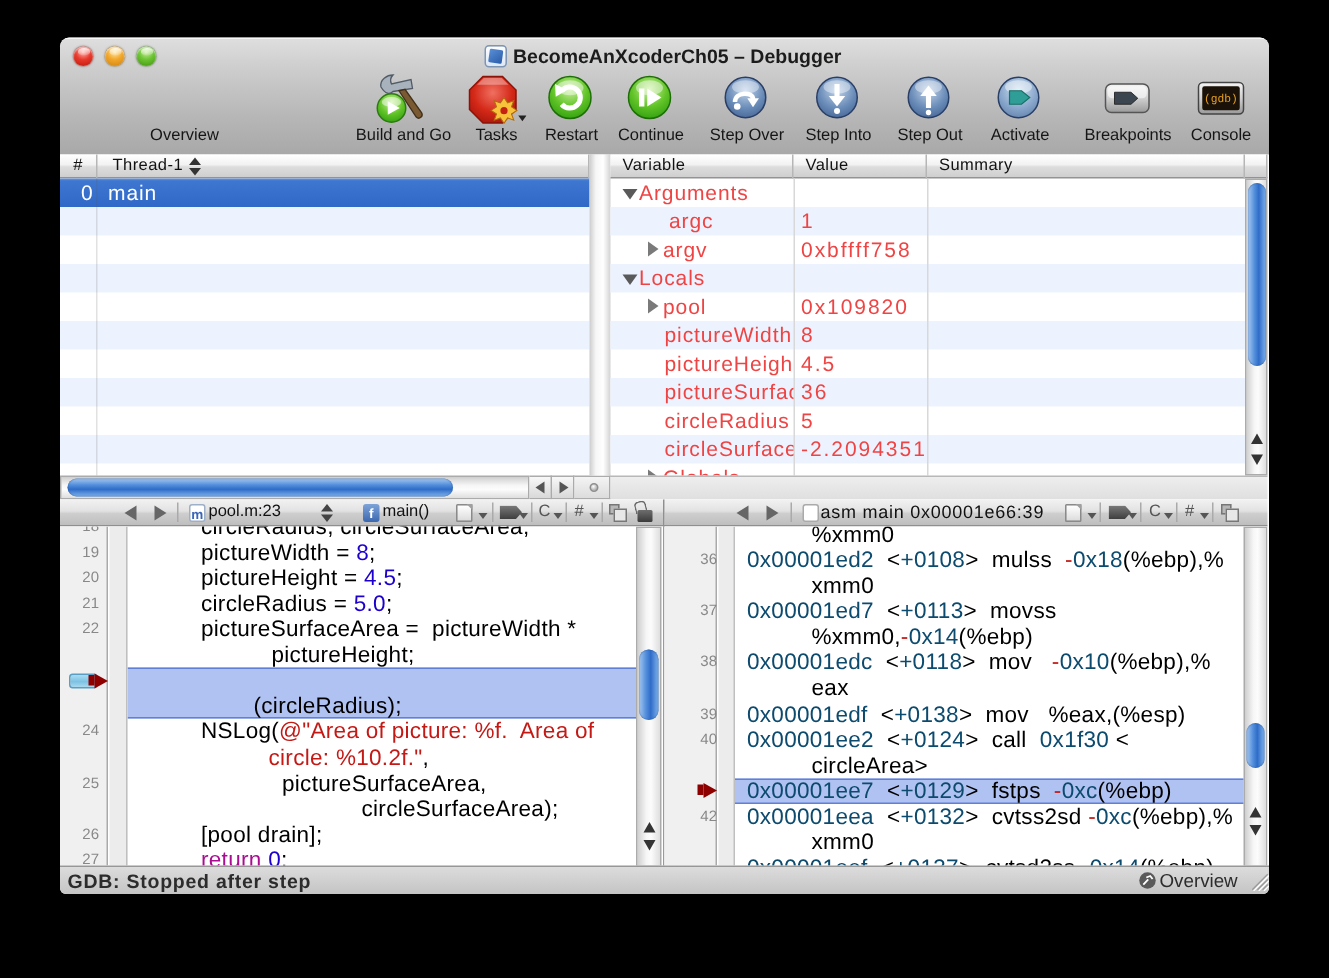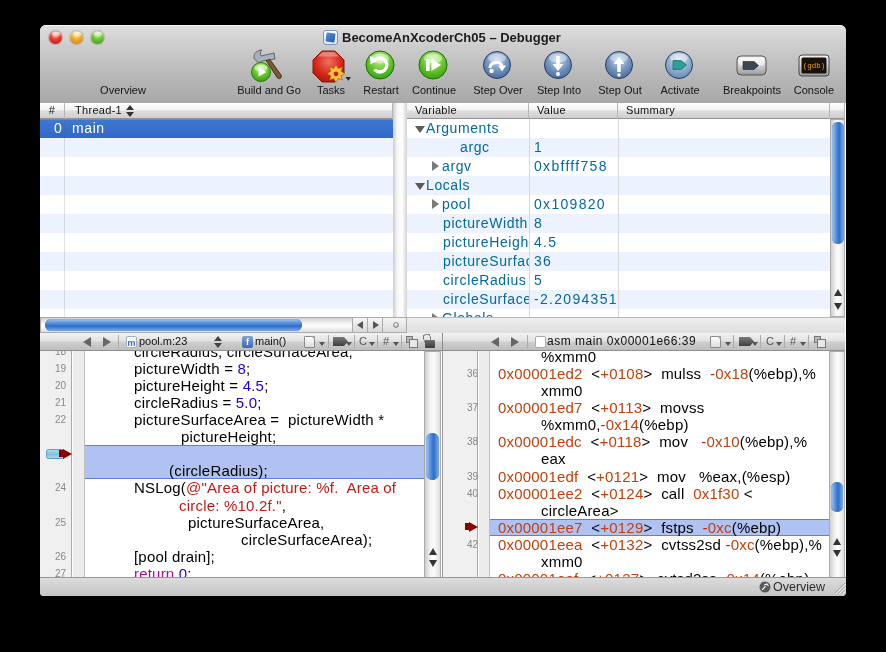--- a/index.html
+++ b/index.html
@@ -18,21 +18,21 @@
 #ticon:after{content:"";position:absolute;left:2px;top:2px;width:9px;height:9px;background:linear-gradient(135deg,#5a8fd6 0%,#2a5ca8 100%);border-radius:1px;transform:rotate(8deg);}
 #popup{position:absolute;left:4px;top:32px;width:147px;height:22px;border-radius:4px;background:linear-gradient(180deg,#ffffff 0%,#f0f0f0 45%,#dcdcdc 50%,#e8e8e8 100%);border:1px solid #8d8d8d;box-shadow:0 1px 1px rgba(255,255,255,.5);font-size:13.5px;color:#111;line-height:20px;padding-left:5px;letter-spacing:0.2px;}
 #popup .car{position:absolute;right:4px;top:8px;width:0;height:0;border-left:4px solid transparent;border-right:4px solid transparent;border-top:5px solid #3f3f3f;}
 .tlabel{position:absolute;top:58px;font-size:11px;color:#161616;text-align:center;width:110px;margin-left:-55px;}
 .ticn{position:absolute;top:25px;width:32px;height:32px;margin-left:-16px;}
 
 #toprow{position:absolute;left:0;top:78px;width:806px;height:230px;background:#fff;}
 .hdr{position:absolute;top:0;height:16px;background:linear-gradient(180deg,#ffffff 0%,#f2f2f2 45%,#dddddd 55%,#cfcfcf 100%);border-bottom:1px solid #939393;font-size:11px;letter-spacing:0.3px;color:#111;line-height:15px;}
 .hdr .cell{position:absolute;top:0;height:16px;border-right:1px solid #b6b6b6;}
 .stripe{position:absolute;height:19px;background:#edf3fe;}
-.row-txt{position:absolute;height:19px;font-size:14px;letter-spacing:0.6px;color:#0369a1;line-height:19px;white-space:pre;}
+.row-txt{position:absolute;height:19px;font-size:14px;letter-spacing:0.6px;color:#ef4444;line-height:19px;white-space:pre;}
 #selrow{position:absolute;left:0;top:16px;width:353px;height:19px;background:linear-gradient(180deg,#6d9be0 0%,#3e77d0 8%,#3068c8 100%);}#selrow .row-txt{color:#fff;}
 .tri-d{display:inline-block;width:0;height:0;border-left:5px solid transparent;border-right:5px solid transparent;border-top:7px solid #5a5a5a;}
 .tri-r{display:inline-block;width:0;height:0;border-top:5px solid transparent;border-bottom:5px solid transparent;border-left:7px solid #7a7a7a;}
 
 .sb-track-h{background:linear-gradient(180deg,#cfcfcf 0%,#f6f6f6 40%,#fcfcfc 60%,#dedede 100%);border:1px solid #ababab;}
 .sb-track-v{background:linear-gradient(90deg,#cfcfcf 0%,#f6f6f6 40%,#fcfcfc 60%,#dedede 100%);border:1px solid #ababab;}
 .thumb-h{position:absolute;border-radius:7px;background:linear-gradient(180deg,#a6c8f0 0%,#5590dc 35%,#2f6cc8 60%,#7fb2ec 100%);box-shadow:inset 0 0 1px #1c4c94;}
 .thumb-v{position:absolute;border-radius:7px;background:linear-gradient(90deg,#a6c8f0 0%,#5590dc 35%,#2f6cc8 60%,#7fb2ec 100%);box-shadow:inset 0 0 1px #1c4c94;}
 .arrbtn{position:absolute;background:linear-gradient(180deg,#f8f8f8,#d8d8d8);}
 .arr{width:0;height:0;position:absolute;}
@@ -43,21 +43,21 @@
 #editors{position:absolute;left:0;top:308px;width:806px;height:244px;background:#fff;}
 .jbar{position:absolute;top:0;height:18px;background:linear-gradient(180deg,#f2f2f2 0%,#e2e2e2 45%,#cecece 55%,#bebebe 100%);border-bottom:1px solid #8f8f8f;font-size:11px;color:#111;line-height:17px;}
 .ed{position:absolute;top:18px;height:226px;overflow:hidden;background:#fff;}
 .gutter{position:absolute;top:0;bottom:0;background:#f0f0f0;border-right:1px solid #a9a9a9;}
 .ribbon{position:absolute;top:0;bottom:0;background:#ececec;border-right:1px solid #bfbfbf;}
 .lnum{position:absolute;font-size:10px;color:#888;text-align:right;width:30px;line-height:17.05px;}
 .cl{position:absolute;font-size:15px;letter-spacing:0.2px;line-height:17.05px;white-space:pre;color:#000;}
 .num{color:#1c01ce;}
 .str{color:#c41a16;}
 .kw{color:#aa0d91;}
-.addr{color:#c2410c;}
+.addr{color:#0c4a6e;}
 .mred{color:#c41a16;}
 .hlband{position:absolute;background:#b0c2f2;border-top:1px solid #5f7fd8;border-bottom:1px solid #5f7fd8;}
 
 .jarr{position:absolute;top:4px;width:0;height:0;}
 .jsep{position:absolute;top:2px;width:1px;height:13px;background:#aaa;}
 .jtxt{position:absolute;top:0;font-size:11px;}
 .jficon{position:absolute;top:2.5px;width:11px;height:12px;border-radius:2px;font-size:9px;line-height:12px;text-align:center;}
 .jud{position:absolute;top:3px;}
 .jud:before{content:"";position:absolute;left:0;top:0;border-left:4px solid transparent;border-right:4px solid transparent;border-bottom:5px solid #444;}
 .jud:after{content:"";position:absolute;left:0;top:7px;border-left:4px solid transparent;border-right:4px solid transparent;border-top:5px solid #444;}
@@ -247,21 +247,21 @@
     <div class="stripe" style="left:367px;top:35px;width:423px;"></div>
     <div class="stripe" style="left:367px;top:73px;width:423px;"></div>
     <div class="stripe" style="left:367px;top:111px;width:423px;"></div>
     <div class="stripe" style="left:367px;top:149px;width:423px;"></div>
     <div class="stripe" style="left:367px;top:187px;width:423px;"></div>
     <div class="abs" style="left:489px;top:16px;width:1px;height:198px;background:#d8d8d8;"></div>
     <div class="abs" style="left:578px;top:16px;width:1px;height:198px;background:#d8d8d8;"></div>
     <div id="vrows">
       <span class="row-txt" style="left:375px;top:16px;"><span class="tri-d" style="margin-top:6px;"></span></span>
       <span class="row-txt" style="left:386px;top:16px;">Arguments</span>
-      <span class="row-txt" style="left:420px;top:35px;">argc</span>
+      <span class="row-txt" style="left:406px;top:35px;">argc</span>
         <span class="row-txt" style="left:494px;top:35px;letter-spacing:1.3px;">1</span>
       <span class="row-txt" style="left:392px;top:54px;"><span class="tri-r" style="margin-top:4px;"></span></span>
       <span class="row-txt" style="left:402px;top:54px;">argv</span>
         <span class="row-txt" style="left:494px;top:54px;letter-spacing:1.3px;">0xbffff758</span>
       <span class="row-txt" style="left:375px;top:73px;"><span class="tri-d" style="margin-top:6px;"></span></span>
       <span class="row-txt" style="left:386px;top:73px;">Locals</span>
       <span class="row-txt" style="left:392px;top:92px;"><span class="tri-r" style="margin-top:4px;"></span></span>
       <span class="row-txt" style="left:402px;top:92px;">pool</span>
         <span class="row-txt" style="left:494px;top:92px;letter-spacing:1.3px;">0x109820</span>
       <span class="row-txt" style="left:403px;top:111px;width:86px;overflow:hidden;">pictureWidth</span>
@@ -380,36 +380,37 @@
       <div class="lnum" style="left:5px;top:133.55px;">40</div>
       <div class="lnum" style="left:5px;top:184.7px;">42</div>
       <div class="abs" id="pcarrow2" style="left:26px;top:170.5px;"></div>
       <div class="cl" style="left:98px;top:-2.85px;">%xmm0</div>
       <div class="cl" style="left:55px;top:14.2px;"><span class="addr">0x00001ed2</span>  &lt;<span class="addr">+0108</span>&gt;  mulss  <span class="mred">-</span><span class="addr">0x18</span>(%ebp),%</div>
       <div class="cl" style="left:98px;top:31.25px;">xmm0</div>
       <div class="cl" style="left:55px;top:48.3px;"><span class="addr">0x00001ed7</span>  &lt;<span class="addr">+0113</span>&gt;  movss</div>
       <div class="cl" style="left:98px;top:65.35px;">%xmm0,<span class="mred">-</span><span class="addr">0x14</span>(%ebp)</div>
       <div class="cl" style="left:55px;top:82.4px;"><span class="addr">0x00001edc</span>  &lt;<span class="addr">+0118</span>&gt;  mov   <span class="mred">-</span><span class="addr">0x10</span>(%ebp),%</div>
       <div class="cl" style="left:98px;top:99.45px;">eax</div>
-      <div class="cl" style="left:55px;top:116.5px;"><span class="addr">0x00001edf</span>  &lt;<span class="addr">+0121</span>&gt;  mov   %eax,(%esp)</div>
+      <div class="cl" style="left:55px;top:116.5px;"><span class="addr">0x00001edf</span>  &lt;<span class="addr">+0138</span>&gt;  mov   %eax,(%esp)</div>
       <div class="cl" style="left:55px;top:133.55px;"><span class="addr">0x00001ee2</span>  &lt;<span class="addr">+0124</span>&gt;  call  <span class="addr">0x1f30</span> &lt;</div>
       <div class="cl" style="left:98px;top:150.6px;">circleArea&gt;</div>
       <div class="cl" style="left:55px;top:167.65px;"><span class="addr">0x00001ee7</span>  &lt;<span class="addr">+0129</span>&gt;  fstps  <span class="mred">-</span><span class="addr">0xc</span>(%ebp)</div>
       <div class="cl" style="left:55px;top:184.7px;"><span class="addr">0x00001eea</span>  &lt;<span class="addr">+0132</span>&gt;  cvtss2sd <span class="mred">-</span><span class="addr">0xc</span>(%ebp),%</div>
       <div class="cl" style="left:98px;top:201.75px;">xmm0</div>
       <div class="cl" style="left:55px;top:218.8px;"><span class="addr">0x00001eef</span>  &lt;<span class="addr">+0137</span>&gt;  cvtsd2ss <span class="mred">-</span><span class="addr">0x14</span>(%ebp)</div>
 
       <div class="abs sb-track-v" style="left:386px;top:0;width:16px;height:227px;"></div>
       <div class="thumb-v" style="left:388px;top:131px;width:12px;height:30px;"></div>
       <div class="arr" style="left:390px;top:187px;border-left:4px solid transparent;border-right:4px solid transparent;border-bottom:7px solid #333;"></div>
       <div class="arr" style="left:390px;top:199px;border-left:4px solid transparent;border-right:4px solid transparent;border-top:7px solid #333;"></div>
     </div>
   </div>
 
   <div id="status">
+    <span class="abs" style="left:5px;top:1px;font-weight:bold;font-size:13px;letter-spacing:0.5px;">GDB: Stopped after step</span>
     <svg class="abs" style="left:719px;top:3px;" width="12" height="12" viewBox="0 0 12 12">
       <circle cx="6" cy="6" r="5.5" fill="#5a5a5a"></circle>
       <path d="M3.2 8.8 L6.5 5.2 M5.2 4 l2.6-1 1.6 2" stroke="#fff" stroke-width="1.2" fill="none"></path>
     </svg>
     <span class="abs" style="left:733px;top:1px;">Overview</span>
     <svg class="abs" style="left:794px;top:4px;" width="12" height="12" viewBox="0 0 14 14">
       <path d="M13 1 L1 13 M13 5 L5 13 M13 9 L9 13" stroke="#999" stroke-width="1"></path>
       <path d="M14 2 L2 14 M14 6 L6 14 M14 10 L10 14" stroke="#fff" stroke-width="1"></path>
     </svg>
   </div>

